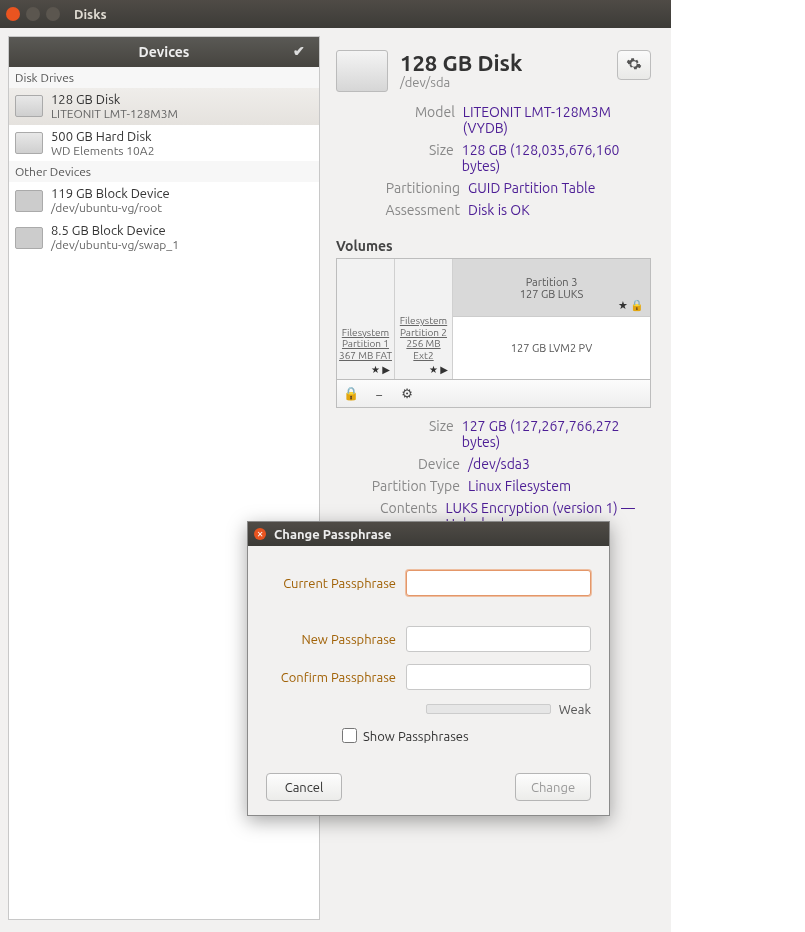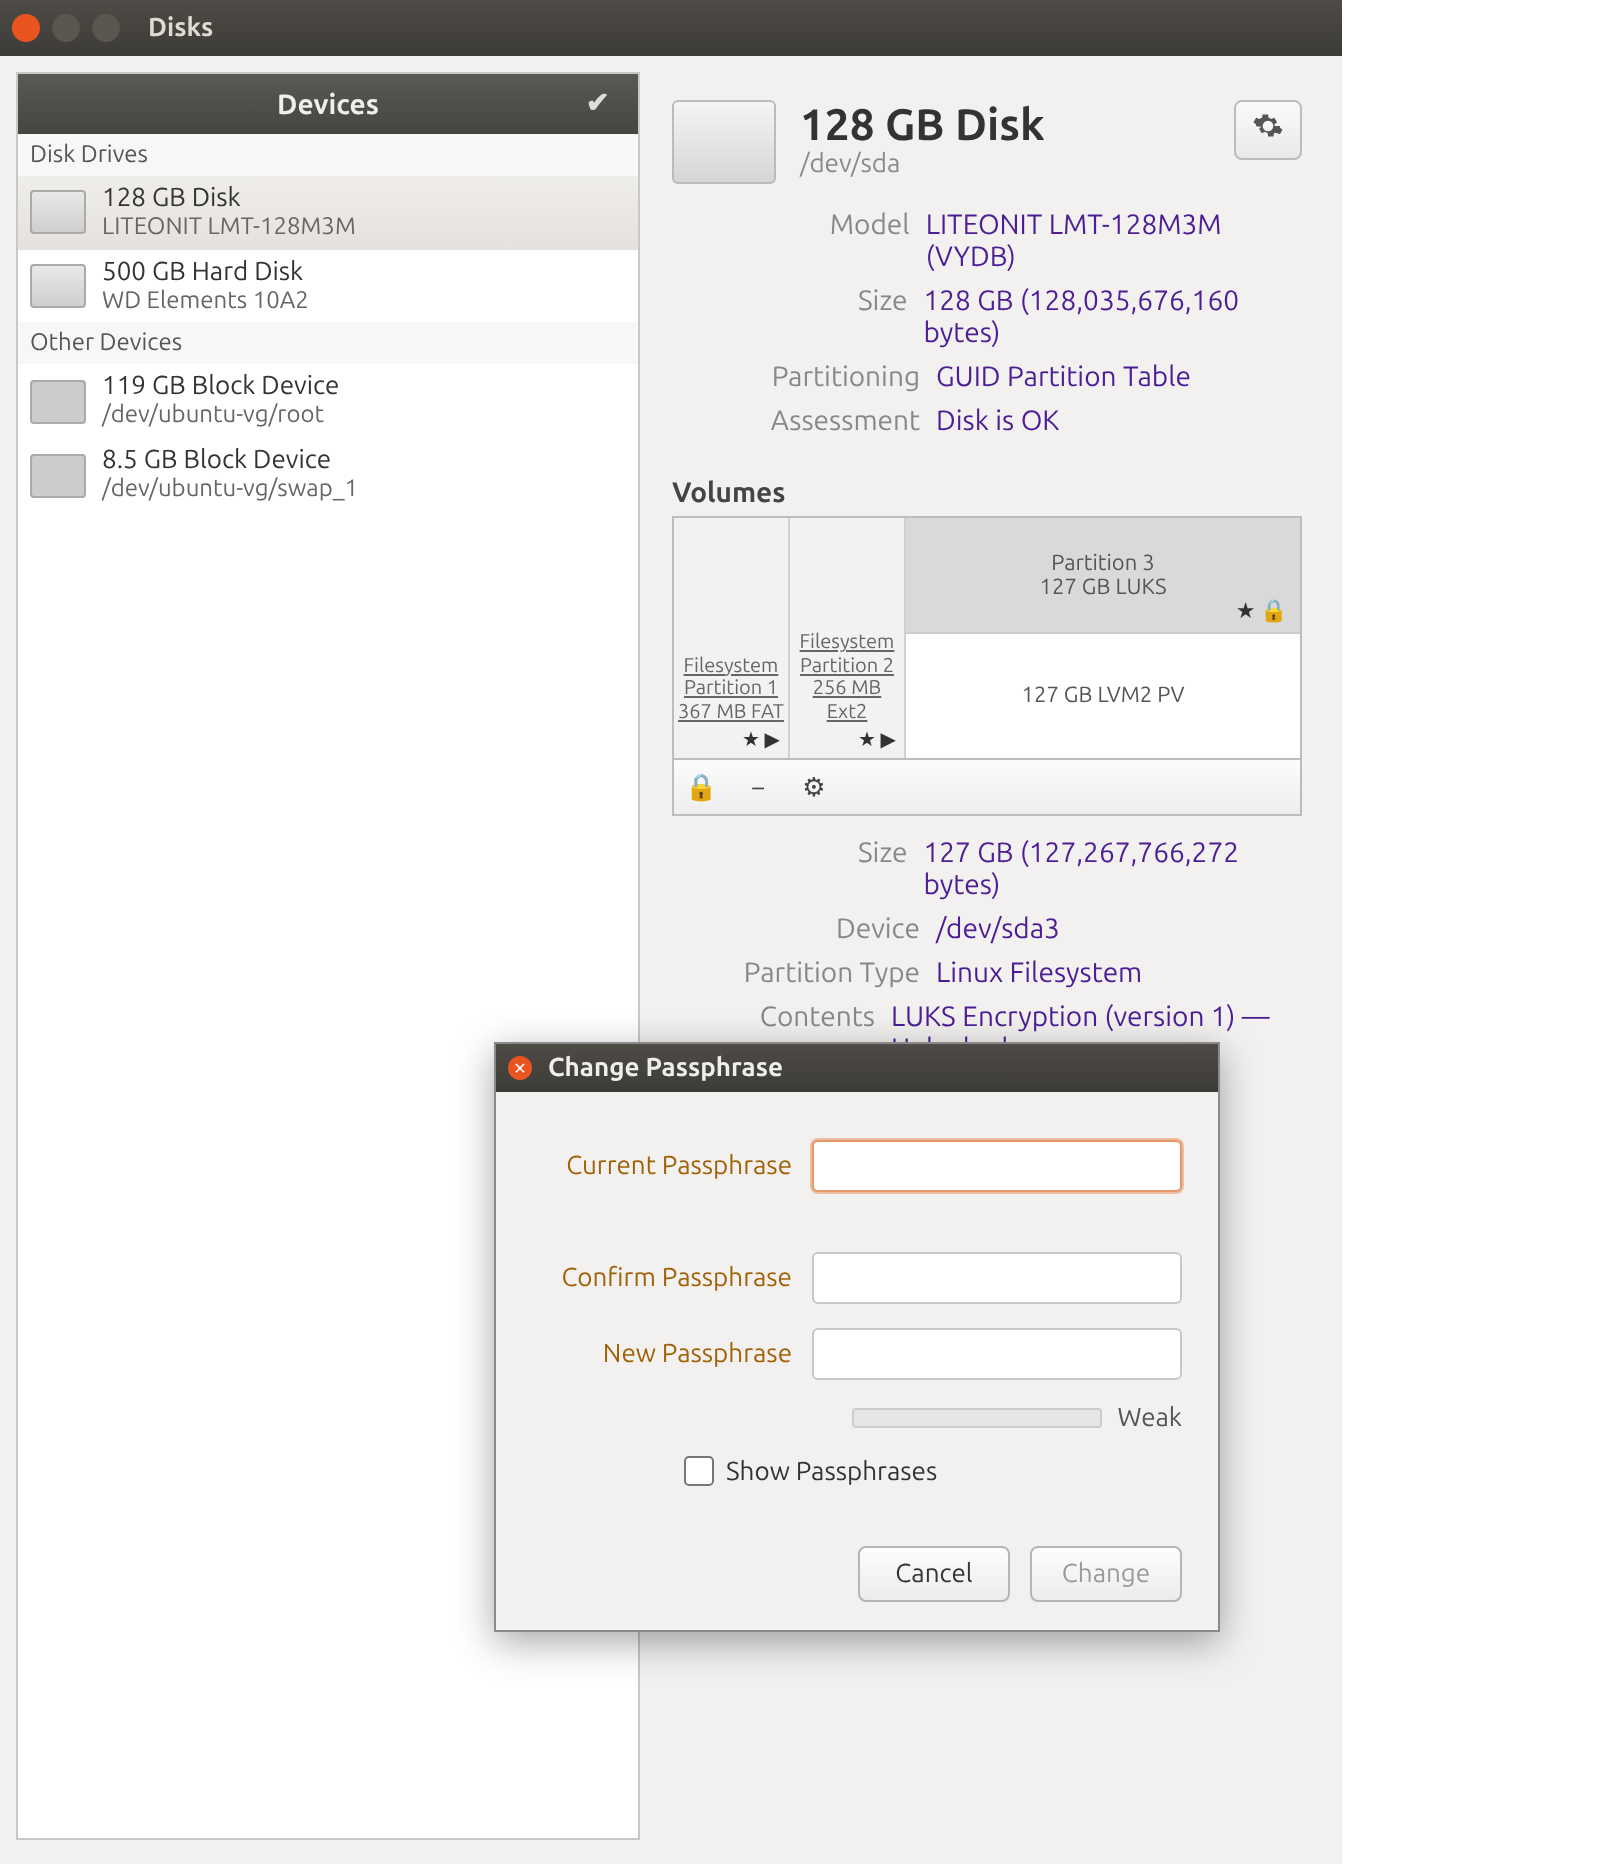--- a/index.html
+++ b/index.html
@@ -53,21 +53,21 @@
   .dialog-body { padding:24px 18px 14px 18px; display:flex; flex-direction:column; gap:12px;}
   .drow { display:flex; align-items:center; gap:10px; }
   .drow label { width:150px; text-align:right; color:#a16207; font-size:13px;}
   .drow input[type=password], .drow input[type=text]{ flex:1; height:26px; border:1px solid #c8c8c8; border-radius:3px; padding:0 6px; font-size:13px; background:#fff;}
   .drow input.focused { border:1px solid #e49769; box-shadow:0 0 0 1px rgba(232,116,39,.4);}
   .strength { display:flex; align-items:center; gap:8px; margin-left:160px;}
   .strength-bar { flex:1; height:10px; background:#e6e6e6; border:1px solid #ccc; border-radius:2px; }
   .strength-label { font-size:13px; color:#555; }
   .chk-row { margin-left:76px; display:flex; align-items:center; gap:6px; font-size:13px; color:#333;}
   .chk-row input { width:15px; height:15px; }
-  .btn-row { display:flex; justify-content:flex-end; gap:10px; margin-top:18px;}
+  .btn-row { display:flex; justify-content:space-between; gap:10px; margin-top:18px;}
   .btn { min-width:76px; height:28px; border:1px solid #b5b5b5; border-radius:4px; background:linear-gradient(#fdfdfd,#ececea); font-size:13px; color:#333; display:flex; align-items:center; justify-content:center;}
   .btn.disabled { color:#9a9a9a; }
 </style>
 </head>
 <body>
 
 <div class="window">
   <div class="titlebar">
     <span class="tb-btn close"></span>
     <span class="tb-btn"></span>
@@ -216,25 +216,25 @@
     <span class="dclose">✕</span>
     <span class="dtitle">Change Passphrase</span>
   </div>
   <div class="dialog-body">
     <div class="drow">
       <label>Current Passphrase</label>
       <input type="password" class="focused" style="">
     </div>
     <div style="height:6px"></div>
     <div class="drow">
+      <label>New Passphrase</label>
+      <input type="password" style="">
+    </div>
+    <div class="drow">
       <label>Confirm Passphrase</label>
-      <input type="password" style="">
-    </div>
-    <div class="drow">
-      <label>New Passphrase</label>
       <input type="password" style="">
     </div>
     <div class="strength">
       <div class="strength-bar"></div>
       <div class="strength-label">Weak</div>
     </div>
     <div class="chk-row">
       <input type="checkbox" style="">
       <span>Show Passphrases</span>
     </div>

